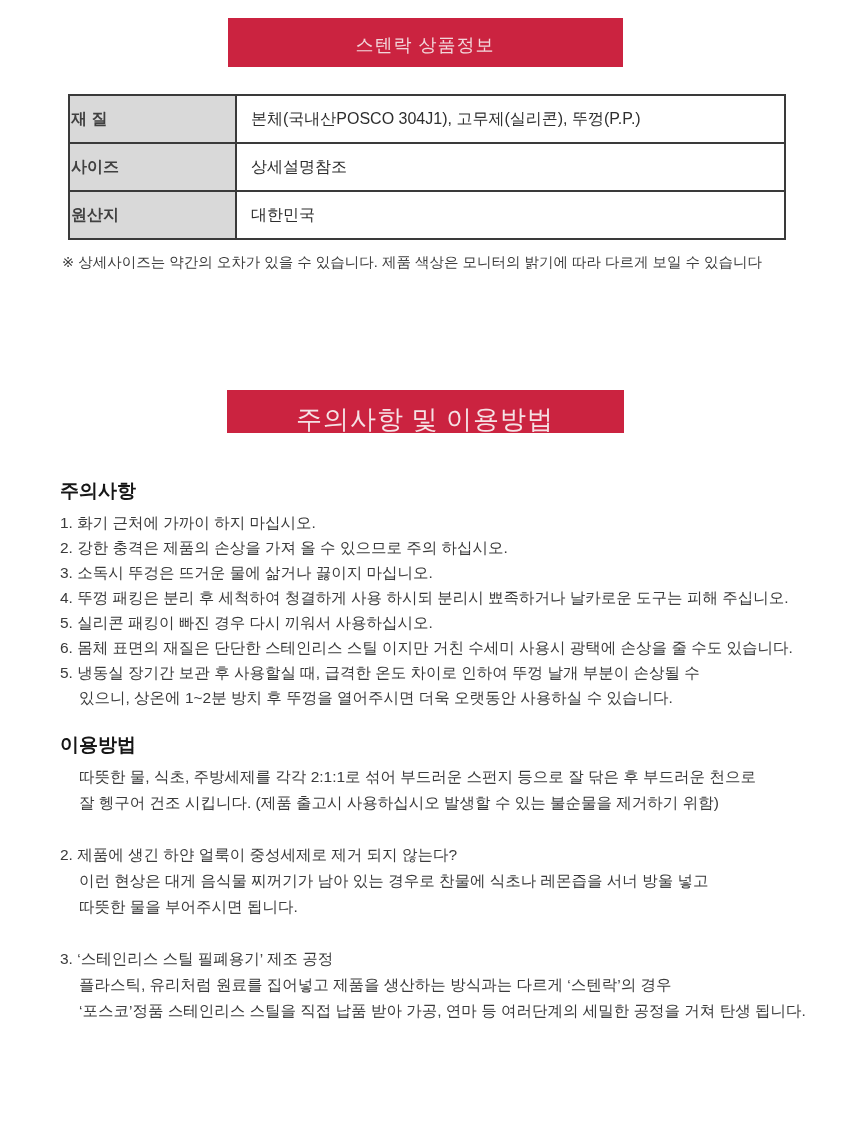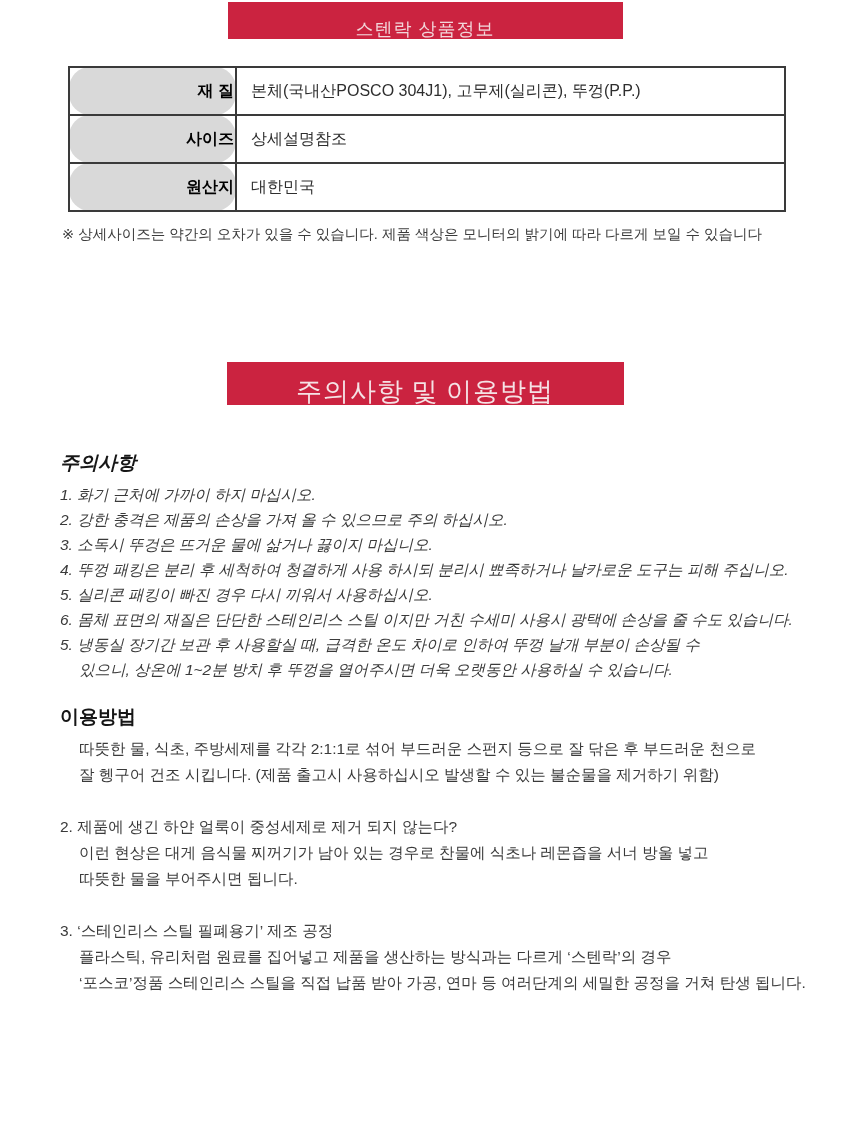--- a/index.html
+++ b/index.html
@@ -9,22 +9,22 @@
     font-family:"Liberation Sans","DejaVu Sans",sans-serif;
     color:#3a3a3a;
     overflow:hidden;
   }
   .banner{
     background:#cb2340;
     text-align:center;
     letter-spacing:1px;
   }
   .banner-top{
-    width:395px;height:37px;line-height:55px;
-    margin:2px auto 0 auto;
+    width:395px;height:49px;line-height:55px;
+    margin:18px auto 0 auto;
     font-size:18px;
     color:#f2d6da;
   }
   .banner-mid{
     width:397px;height:43px;line-height:59px;
     margin:118px auto 0 auto;
     font-size:26px;
     color:#f5e2e5;
     font-family:Liberation Serif, serif;
   }
@@ -35,45 +35,44 @@
     margin:27px 0 0 68px;
   }
   table.spec td{
     border:2px solid #3a3a3a;
     height:44px;
     font-size:16px;
   }
   td.spec-label{
     width:163px;
     background:#d9d9d9;
-    text-align:right;
+    text-align:left;
     font-weight:bold;
-    color:#000000;
-    border-radius:21px;
+    color:#404040;
   }
   td.spec-value{
     padding-left:14px;
     color:#2e2e2e;
   }
   .note{
     margin:13px 0 0 62px;
     font-size:14.5px;
     color:#3c3c3c;
   }
   .section{
     margin-left:60px;
     margin-right:40px;
   }
   .section-heading{
     font-size:19px;
     font-weight:bold;
     color:#161616;
     margin:0 0 6px 0;
   }
-  .cautions{ margin-top:45px;font-style:italic; }
+  .cautions{ margin-top:45px; }
   .usage{ margin-top:22px; }
   .line{
     font-size:15.5px;
     line-height:25px;
     color:#3a3a3a;
   }
   .usage .line{ line-height:26px; }
   .cont{ padding-left:19px; }
   .usage-block{ margin-top:26px; }
   .usage-block.first{ margin-top:0; }

